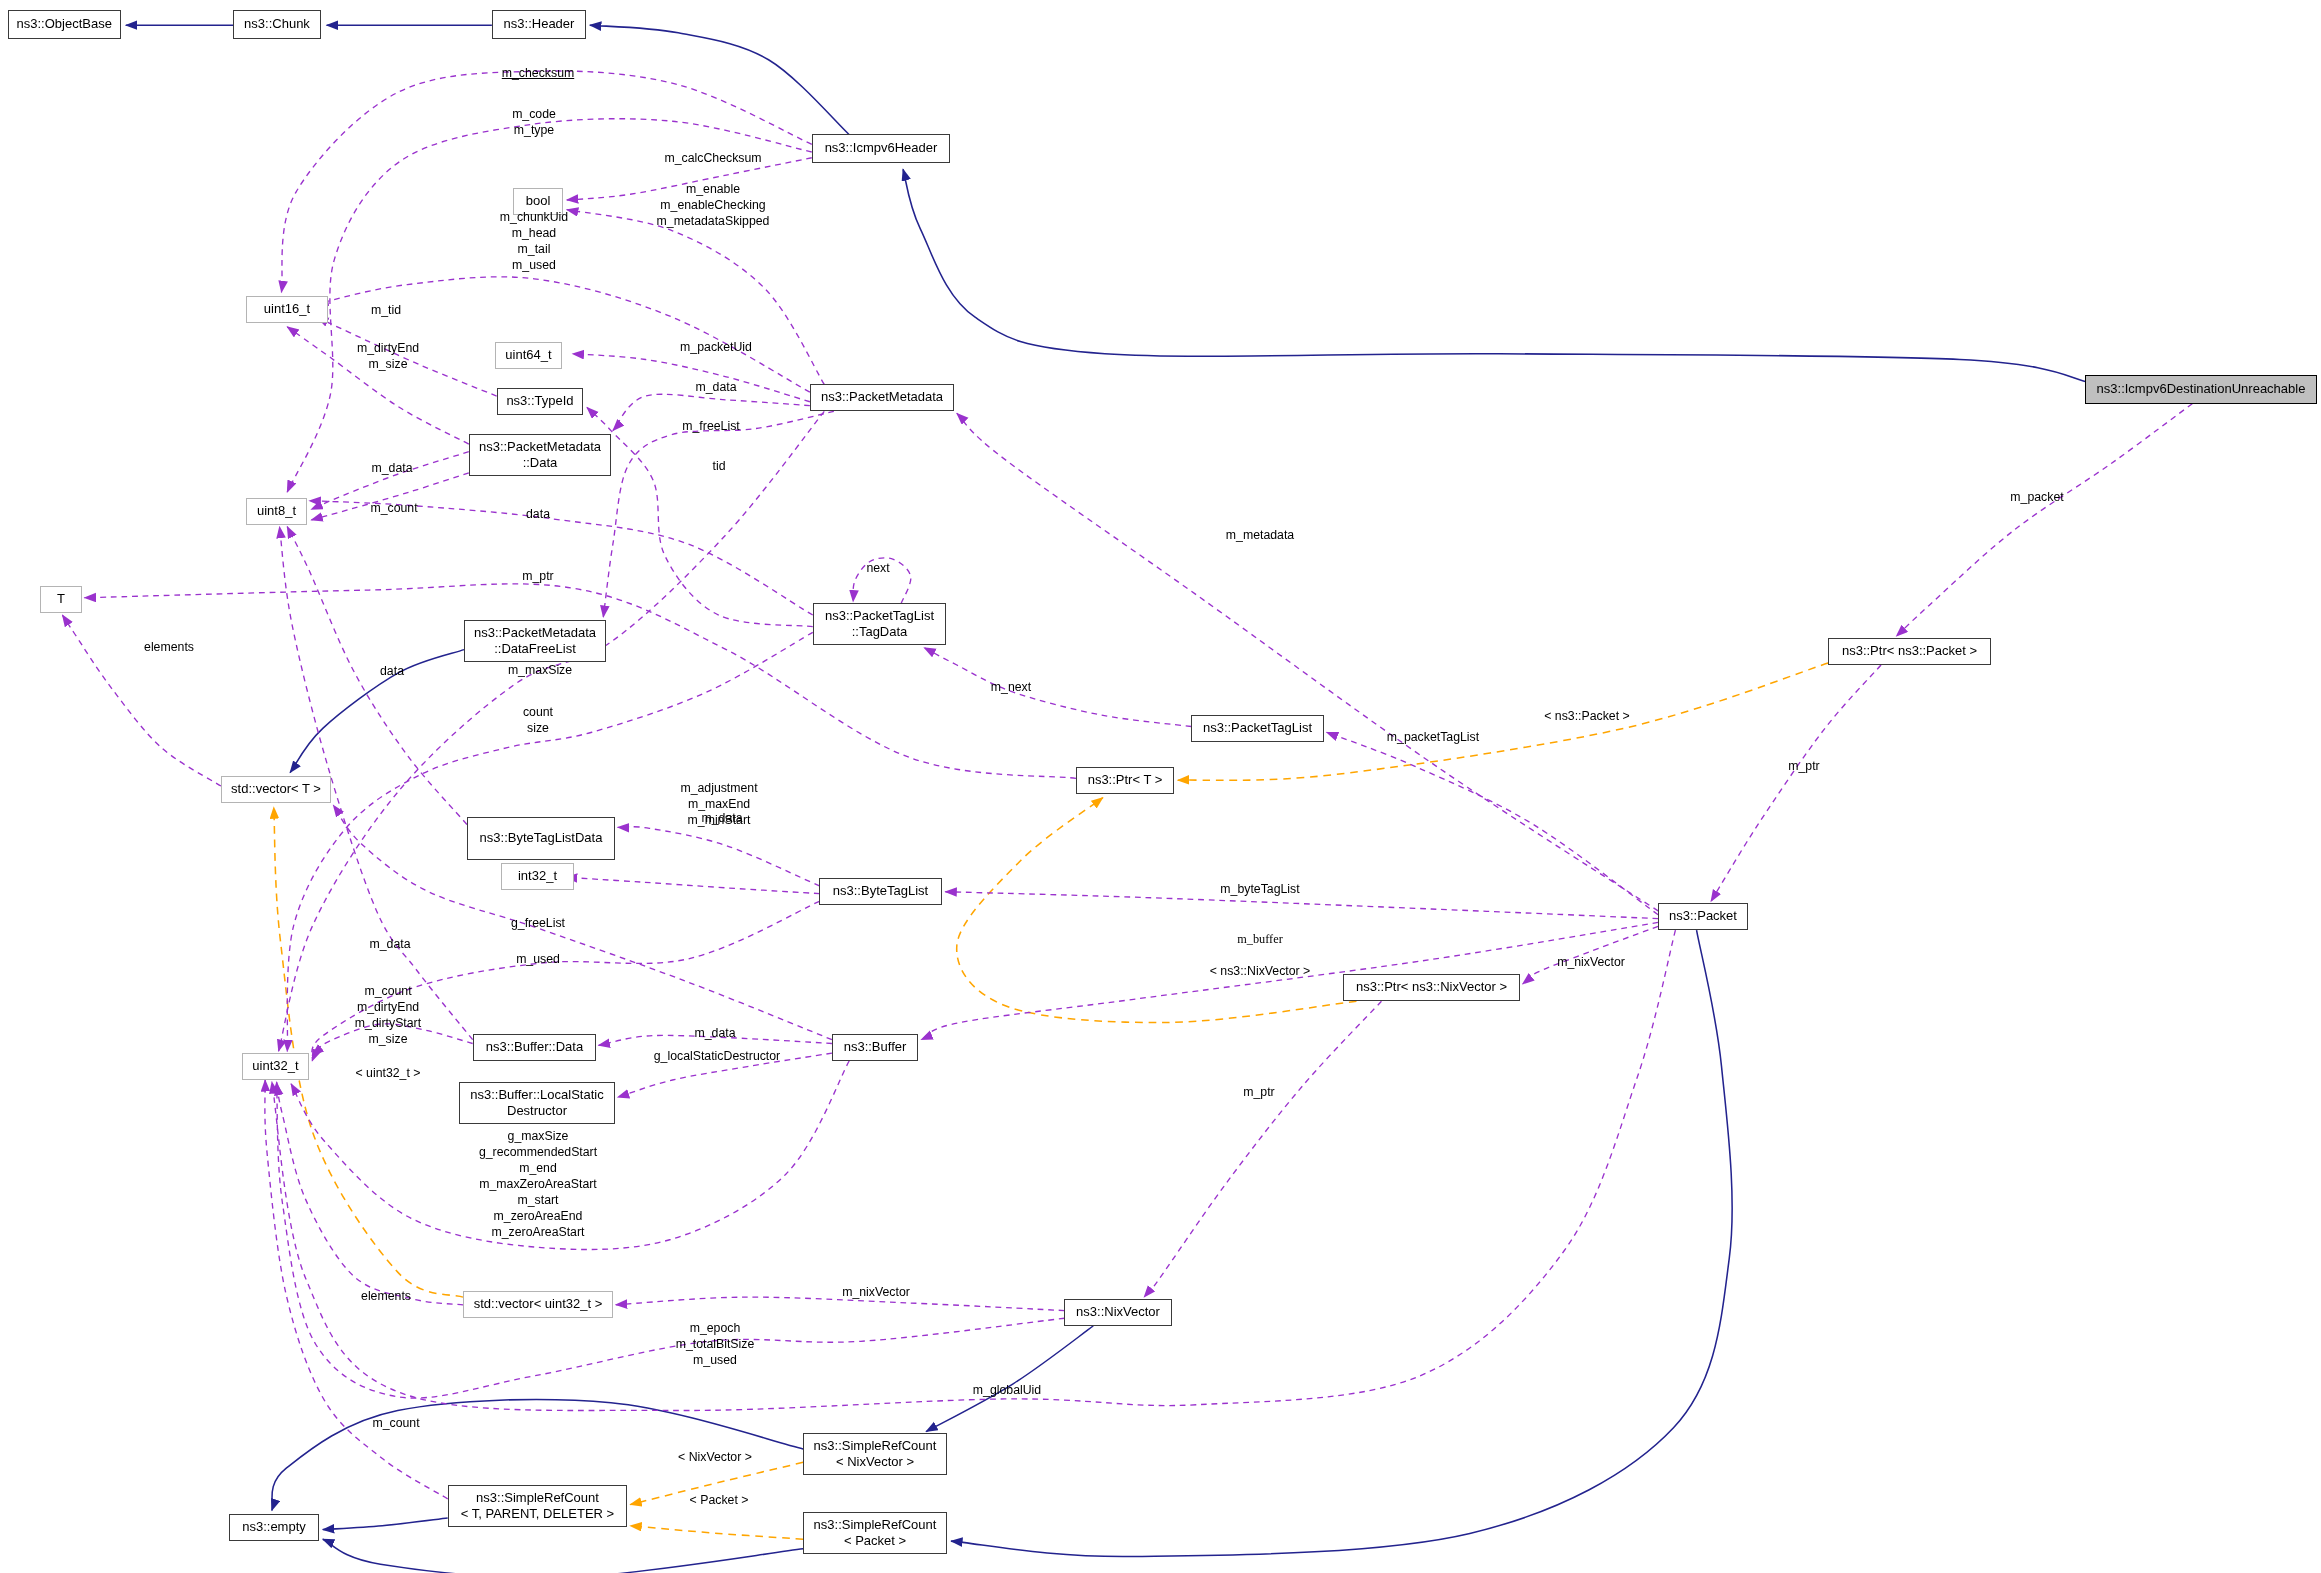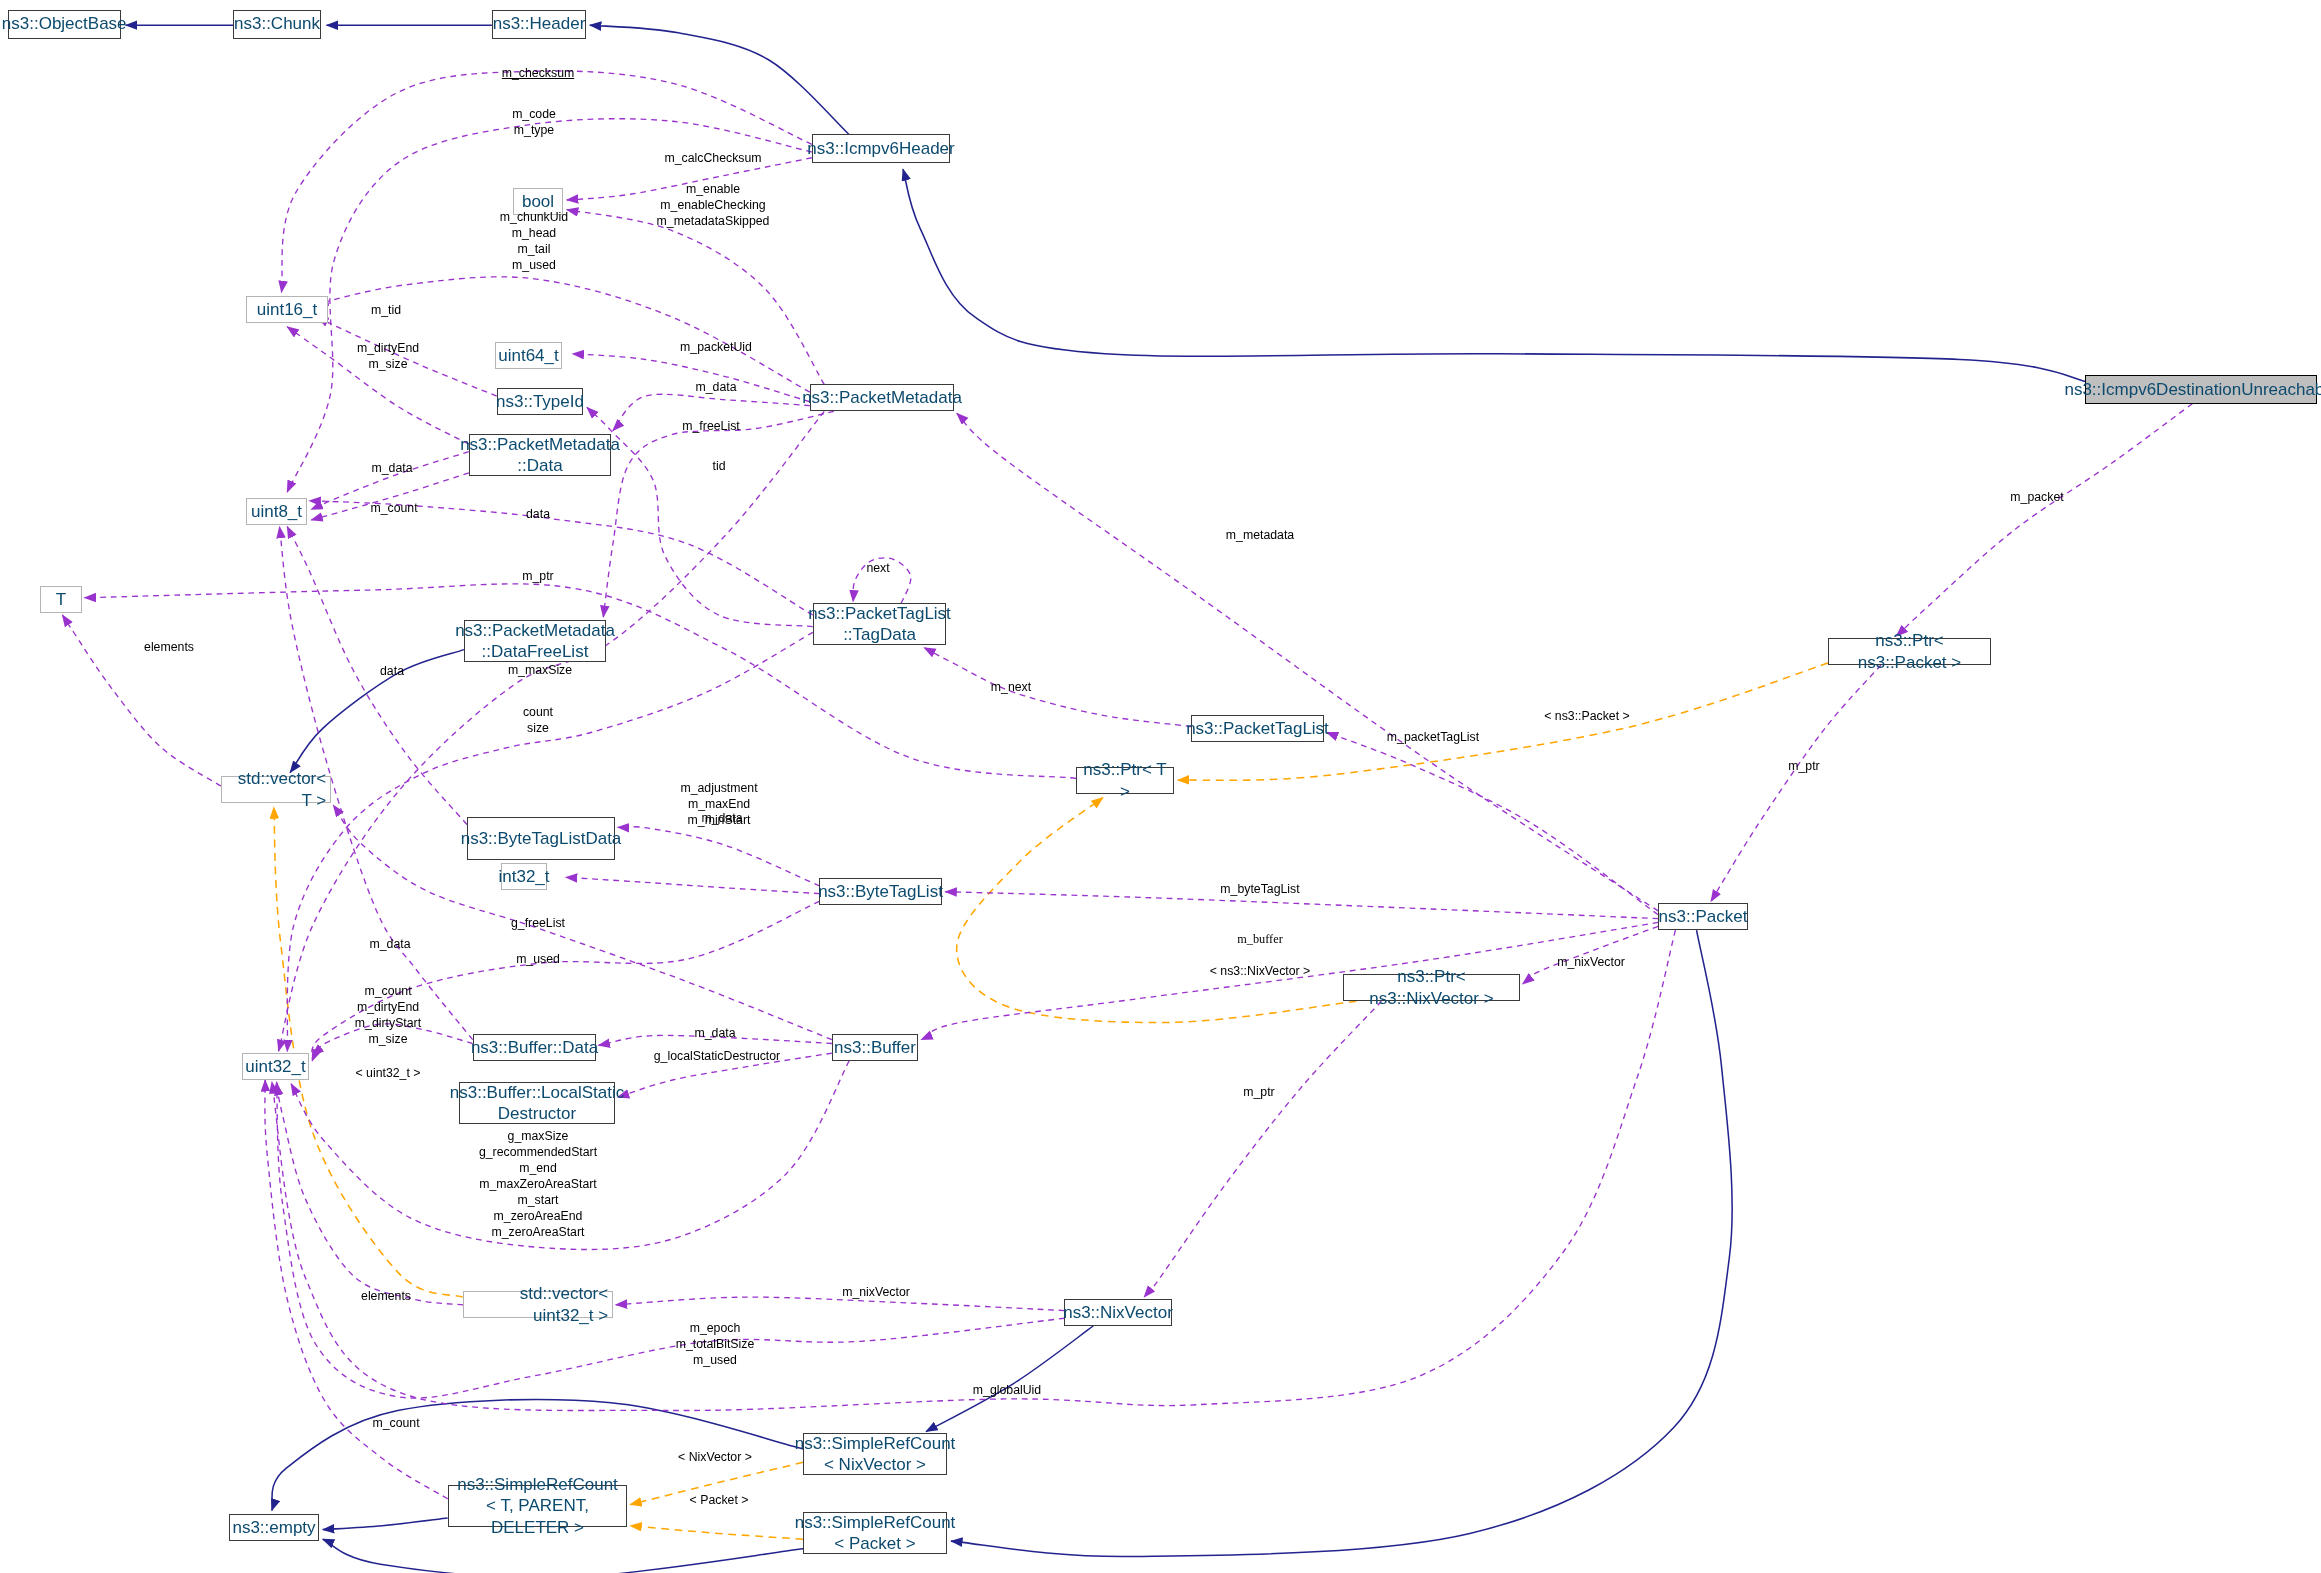--- a/index.html
+++ b/index.html
@@ -1,21 +1,21 @@
 <!DOCTYPE html>
 <html><head>
 <meta charset="utf-8">
 <style>
   html,body{margin:0;padding:0;background:#ffffff;}
   #canvas{position:relative;width:2321px;height:1574px;background:#ffffff;overflow:hidden;
           font-family:"Liberation Sans", sans-serif;}
   #edge-svg{position:absolute;left:0;top:0;z-index:1;}
   .node{position:absolute;z-index:2;display:flex;align-items:center;justify-content:center;
         text-align:center;background:#ffffff;border:1.3px solid #3a3a3a;
-        font-size:17px;line-height:1.25;color:#0c4a6e;white-space:pre-line;cursor:pointer;
+        font-size:13px;line-height:1.25;color:#000000;white-space:pre-line;cursor:pointer;
         box-sizing:border-box;padding:1px 3.8px;}
   .node.prim{border:1.2px solid #b4b4b4;text-align:right;}
   .node.main{background:#bfbfbf;border:1.5px solid #000;}
   .edge-label{position:absolute;z-index:3;transform:translate(-50%,-50%);
               font-size:12.3px;line-height:1.3;color:#000;text-align:center;white-space:pre;}
 </style>
 </head>
 <body>
 
 <div id="canvas">
@@ -109,21 +109,21 @@
       <div class="node" style="left: 464px; top: 620px; width: 142px; height: 42px;">ns3::PacketMetadata
 ::DataFreeList</div>
       <div class="node" style="left: 813px; top: 603px; width: 133px; height: 42px;">ns3::PacketTagList
 ::TagData</div>
       <div class="node" style="left: 1191px; top: 715px; width: 133px; height: 27px;">ns3::PacketTagList</div>
       <div class="node" style="left: 1076px; top: 767px; width: 98px; height: 27px;">ns3::Ptr&lt; T &gt;</div>
       <div class="node" style="left: 1828px; top: 638px; width: 163px; height: 27px;">ns3::Ptr&lt; ns3::Packet &gt;</div>
       <div class="node main" style="left: 2085px; top: 375px; width: 232px; height: 29px;">ns3::Icmpv6DestinationUnreachable</div>
       <div class="node prim" style="left: 221px; top: 776px; width: 110px; height: 27px;">std::vector&lt; T &gt;</div>
       <div class="node" style="left: 467px; top: 817px; width: 148px; height: 43px;">ns3::ByteTagListData</div>
-      <div class="node prim" style="left: 501px; top: 863px; width: 46px; height: 27px;">int32_t</div>
+      <div class="node prim" style="left: 501px; top: 863px; width: 73px; height: 27px;">int32_t</div>
       <div class="node" style="left: 819px; top: 878px; width: 123px; height: 27px;">ns3::ByteTagList</div>
       <div class="node" style="left: 1658px; top: 903px; width: 90px; height: 27px;">ns3::Packet</div>
       <div class="node" style="left: 1343px; top: 974px; width: 177px; height: 27px;">ns3::Ptr&lt; ns3::NixVector &gt;</div>
       <div class="node" style="left: 473px; top: 1034px; width: 123px; height: 27px;">ns3::Buffer::Data</div>
       <div class="node" style="left: 832px; top: 1034px; width: 86px; height: 27px;">ns3::Buffer</div>
       <div class="node prim" style="left: 242px; top: 1053px; width: 67px; height: 27px;">uint32_t</div>
       <div class="node" style="left: 459px; top: 1082px; width: 156px; height: 42px;">ns3::Buffer::LocalStatic
 Destructor</div>
       <div class="node prim" style="left: 463px; top: 1291px; width: 150px; height: 27px;">std::vector&lt; uint32_t &gt;</div>
       <div class="node" style="left: 1064px; top: 1299px; width: 108px; height: 27px;">ns3::NixVector</div>

